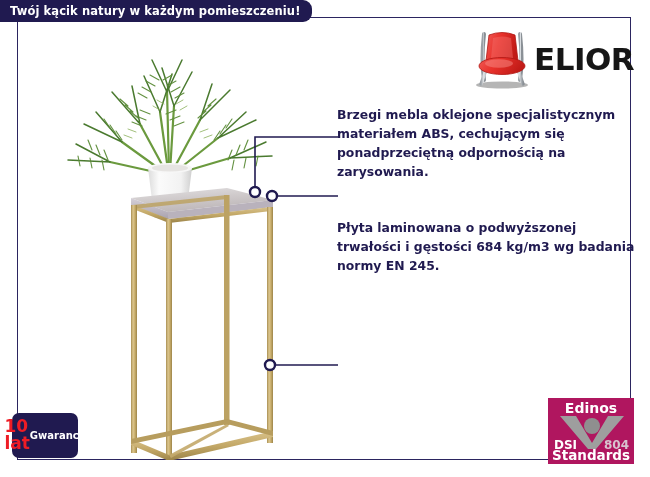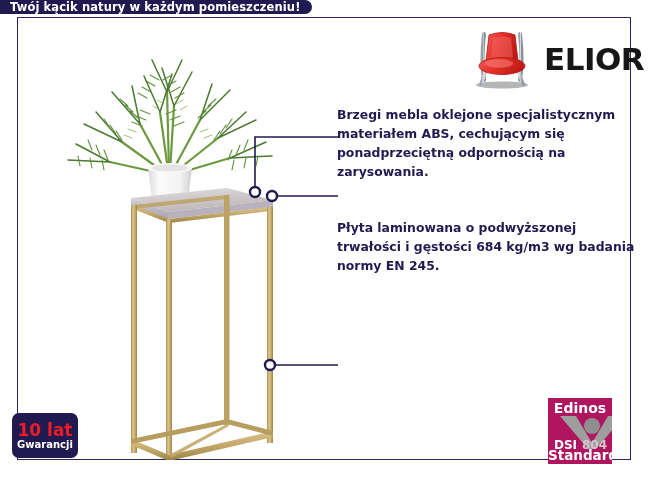--- a/index.html
+++ b/index.html
@@ -18,41 +18,41 @@
     left:17px;top:17px;
     width:614px;height:443px;
     border:1.5px solid #2b2560;
     box-sizing:border-box;
     background:transparent;
   }
 
   
   .banner{
     position:absolute;left:0;top:0;
-    height:14px;
+    height:22px;
     padding:0 12px 0 10px;
     display:flex;align-items:center;
     background:#201a50;
     border-radius:0 9px 9px 0;
     z-index:5;
   }
   .banner-text{
     color:#ffffff;
     font-size:11.5px;
     font-weight:bold;
     letter-spacing:.1px;
     white-space:nowrap;
     font-family:"DejaVu Sans", sans-serif;
   }
 
   
   .logo{
     position:absolute;left:470px;top:25px;
     width:170px;height:68px;
-    display:flex;align-items:center;gap:10px;
+    display:flex;align-items:center;
     z-index:6;
   }
   .logo-chair{width:64px;height:62px;flex:none;}
   .logo-word{
     font-size:31px;font-weight:bold;
     color:#161616;letter-spacing:-0.5px;
     font-family:"DejaVu Sans", sans-serif;
     line-height:1;
   }
 
@@ -76,38 +76,38 @@
   #desc-2{left:337px;top:218px;}
   #desc-3{left:337px;top:331px;}
 
   
   .warranty{
     position:absolute;left:12px;top:413px;
     width:66px;height:45px;
     background:#201a50;
     border-radius:7px;
     z-index:7;
-    display:flex;flex-direction:column;
+    display:flex;
     align-items:center;justify-content:center;
     line-height:1;
   }
   .warranty-years{
     color:#ee1c25;font-weight:bold;font-size:17px;
     font-family:"DejaVu Sans", sans-serif;
     margin-bottom:1px;
   }
   .warranty-label{
     color:#ffffff;font-weight:bold;font-size:10px;
     font-family:"DejaVu Sans", sans-serif;
   }
 
   
   .edinos{
     position:absolute;left:548px;top:398px;
-    width:64px;height:66px;
+    width:86px;height:66px;
     background:#b0165f;
     z-index:7;
     overflow:hidden;
   }
   .edinos-title{
     position:absolute;left:0;top:2px;width:100%;
     text-align:center;
     color:#ffffff;font-weight:bold;font-size:14px;
     font-family:"DejaVu Sans", sans-serif;
   }

